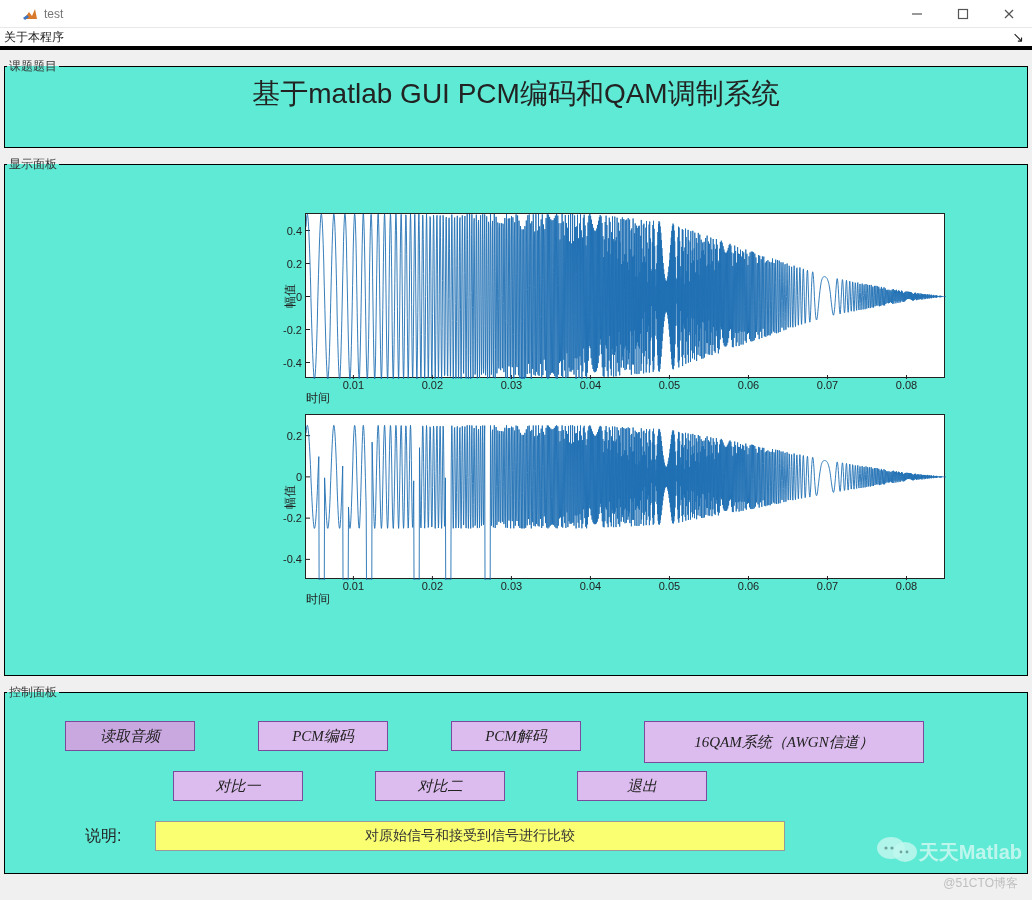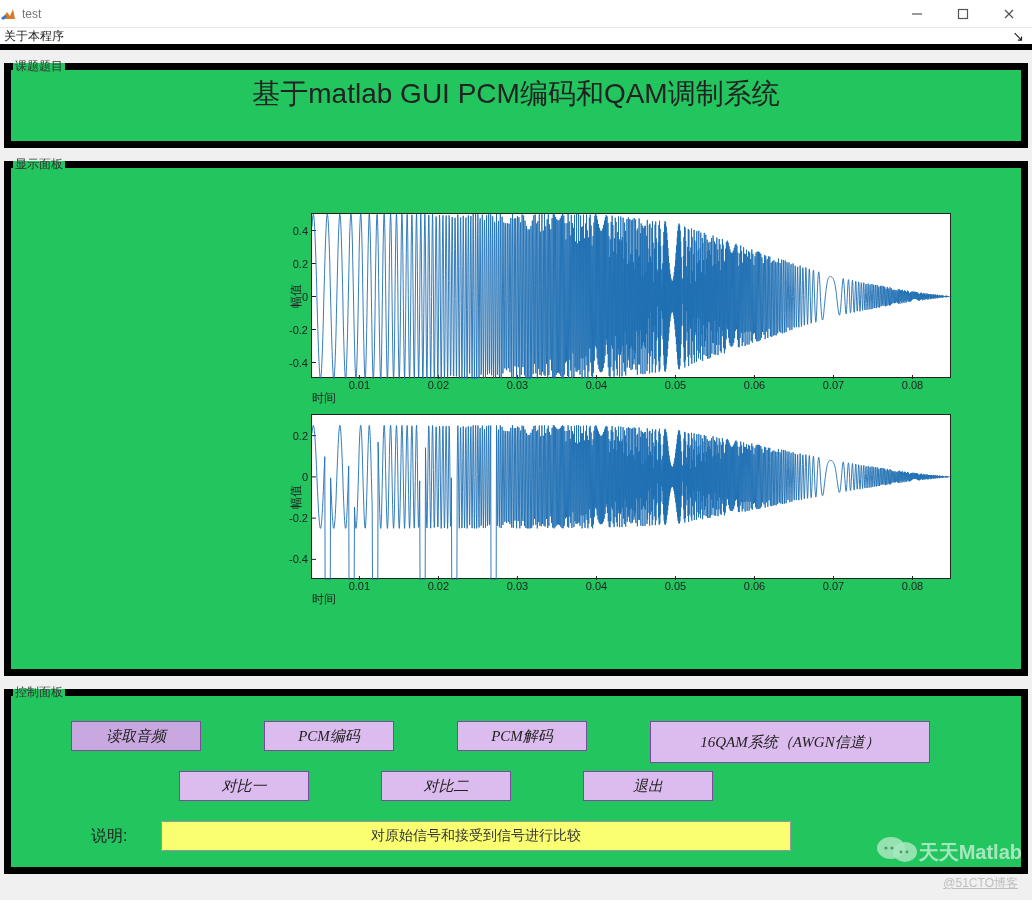--- a/index.html
+++ b/index.html
@@ -14,50 +14,50 @@
     position: relative;
   }
   .titlebar {
     height: 28px;
     background: #fff;
     display: flex;
     align-items: center;
     border-bottom: 1px solid #e8e8e8;
     font-size: 12px;
     color: #767676;
-    padding-left: 0;
+    padding-left: 22px;
   }
   .titlebar .icon {
     width: 16px; height: 16px;
     display: inline-flex; align-items: center; justify-content: center;
     margin-right: 6px;
   }
   .titlebar .spacer { flex: 1; }
   .winbtn {
     width: 46px; height: 28px; display: flex; align-items: center; justify-content: center;
     color: #666;
   }
   .menubar {
     height: 22px;
     background: #fff;
-    border-bottom: 6px solid #000000;
+    border-bottom: 4px solid #000000;
     display: flex;
     align-items: center;
     font-size: 12px;
     padding: 0 4px;
     color: #222;
     justify-content: space-between;
   }
   .menubar .spacer { flex:1; }
   .menubar .dropdown-indicator { font-size: 14px; color:#222; padding-right:4px; }
   fieldset.panel {
-    border: 7px solid #000000;
+    border: 1px solid #000000;
     margin: 8px 4px 0 4px;
     padding: 0;
-    background: #22c55e;
+    background: #5eead4;
     position: relative;
   }
   fieldset.panel > legend {
     font-size: 12px;
     color: #333;
     padding: 0 2px;
     margin-left: 2px;
   }
   .title-panel { height: 90px; }
   .title-text {
@@ -145,21 +145,21 @@
     position: absolute;
     right: 10px; bottom: 28px;
     display: flex; align-items: center;
     color: #fff;
     opacity: 0.6;
     font-size: 20px;
     font-weight: bold;
   }
   .watermark-txt {
     position:absolute; right:14px; bottom:8px;
-    font-size:12px; color:#aaa; opacity:0.7;text-decoration:underline;
+    font-size:12px; color:#aaa; opacity:0.7;
   }
 </style>
 </head>
 <body>
 
 <div class="titlebar">
   <span class="icon">
     <svg viewBox="0 0 16 16">
         <polygon points="2,13 7,6 10,10 13,3 15,13" fill="#d87a2a"></polygon>
         <polygon points="1,12 5,9 7,11 3,14" fill="#3b76c4"></polygon>

